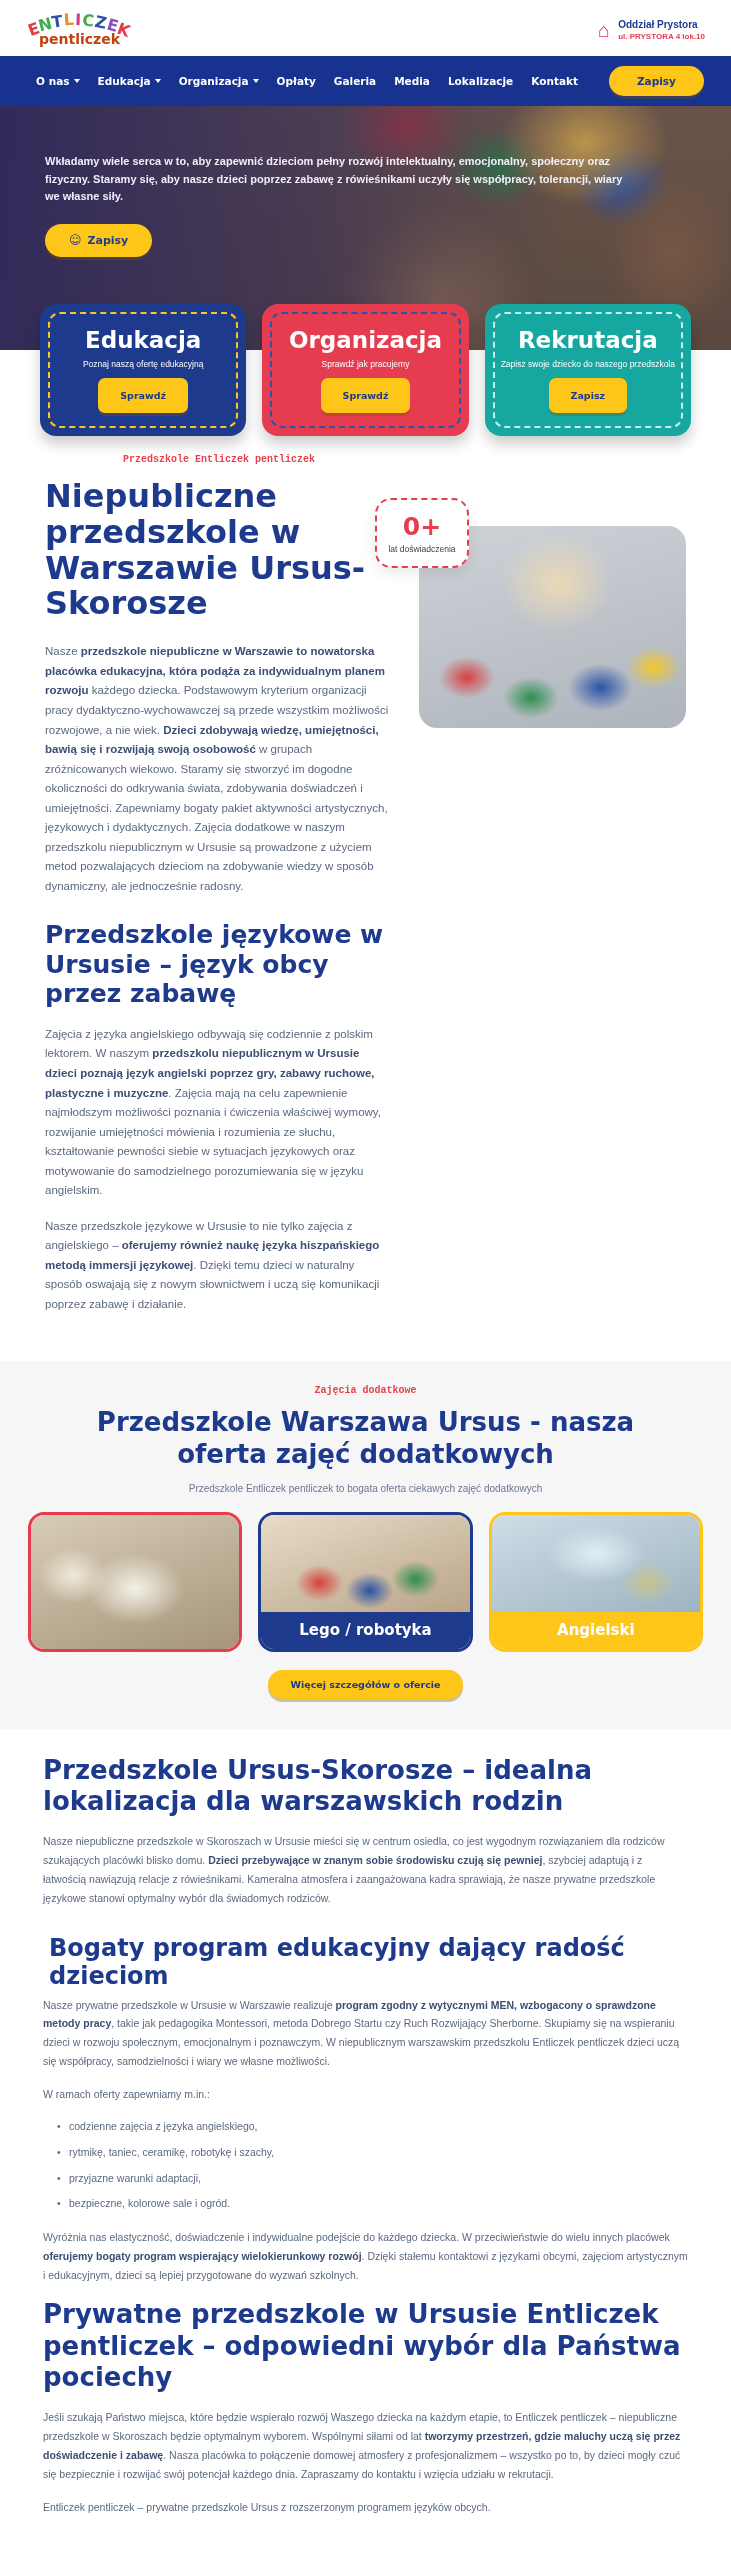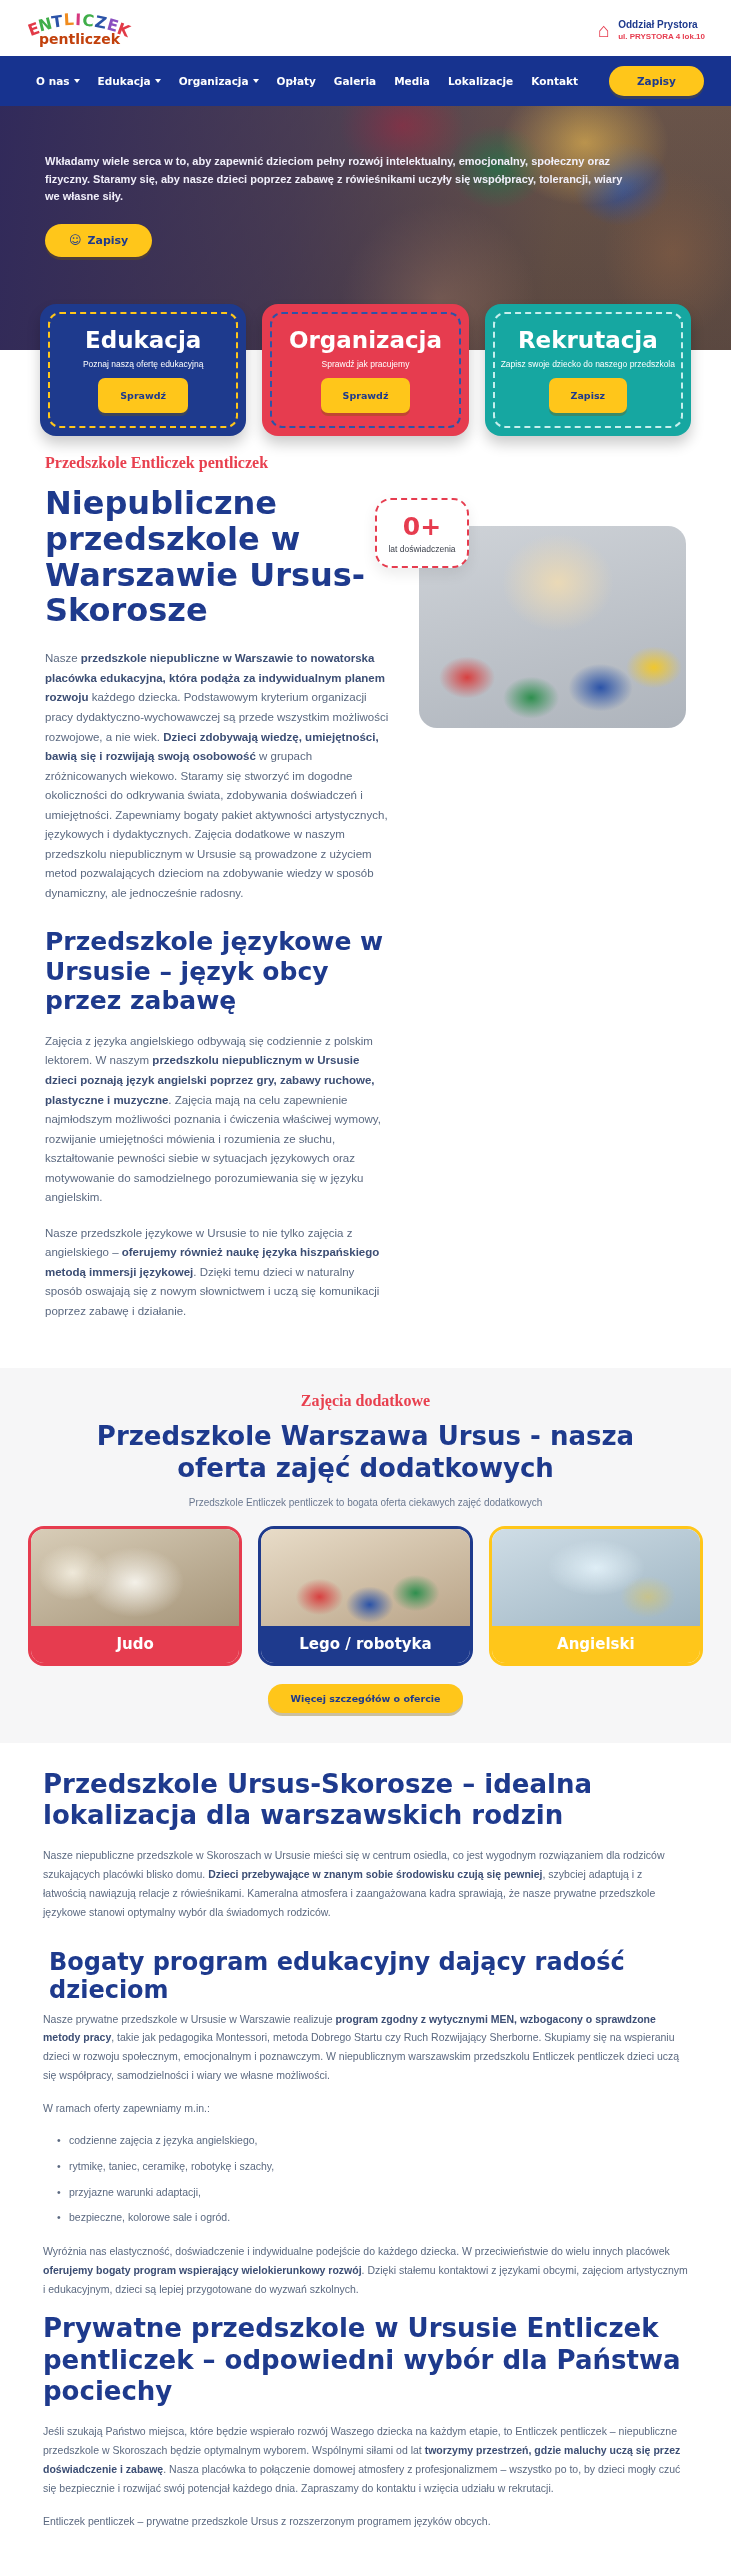--- a/index.html
+++ b/index.html
@@ -57,21 +57,21 @@
   .fcard.c-blue { background:#1e3a8d; } .fcard.c-blue .fcard-inner { border-color:#ffc61a; }
   .fcard.c-red { background:#e63c4f; } .fcard.c-red .fcard-inner { border-color:#2b53a8; }
   .fcard.c-teal { background:#16a7a1; } .fcard.c-teal .fcard-inner { border-color:#c6efed; }
   .fcard-title { color:#fff; font-family:"DejaVu Sans", sans-serif; font-weight:bold; font-size:23px; }
   .fcard-desc { color:#fff; font-size:8.5px; text-align:center; }
   .fcard-btn { font-size:9.5px; padding:12px 22px; margin-top:3px;border-radius:7px; }
 
   
   .about { display:flex; gap:26px; padding:18px 45px 30px; min-height:570px; }
   .about-left { width:348px; flex:none; }
-  .tag-label { font-family:Liberation Serif, serif; color:#e8404f; font-weight:bold; font-size:16px; }
+  .tag-label { font-family:Liberation Mono, monospace; color:#e8404f; font-weight:bold; font-size:10px;text-align:center; }
   .about-h1 { color:#1e3a8d; font-family:"DejaVu Sans", sans-serif; font-weight:bold; font-size:32px; line-height:1.12; margin:14px 0 20px; }
   .body-p { color:#5b6980; font-size:11.5px; line-height:1.7; margin-bottom:16px; }
   .body-p strong { color:#3c4e74; }
   .about-h2 { color:#1e3a8d; font-family:"DejaVu Sans", sans-serif; font-weight:bold; font-size:25px; line-height:1.18; margin:24px 0 16px; }
   .about-right { flex:1; position:relative; padding-top:72px; }
   .about-photo { height:202px; border-radius:18px;
     background-image:
       radial-gradient(80px 70px at 52% 28%, #ead9b6 0%, transparent 70%),
       radial-gradient(40px 30px at 18% 75%, #d84040 0%, transparent 70%),
       radial-gradient(40px 30px at 42% 85%, #2e8f4e 0%, transparent 70%),
@@ -218,21 +218,20 @@
   </div>
 </section>
 
 <section class="activities">
   <div class="tag-label">Zajęcia dodatkowe</div>
   <h2 class="activities-h">Przedszkole Warszawa Ursus - nasza oferta zajęć dodatkowych</h2>
   <div class="activities-sub">Przedszkole Entliczek pentliczek to bogata oferta ciekawych zajęć dodatkowych</div>
   <div class="acards">
     <div class="acard c-red">
       <div class="acard-photo ap-judo"></div>
-      <div class="acard-banner">Judo</div>
     </div>
     <div class="acard c-blue">
       <div class="acard-photo ap-lego"></div>
       <div class="acard-banner">Lego / robotyka</div>
     </div>
     <div class="acard c-yellow">
       <div class="acard-photo ap-eng"></div>
       <div class="acard-banner">Angielski</div>
     </div>
   </div>

